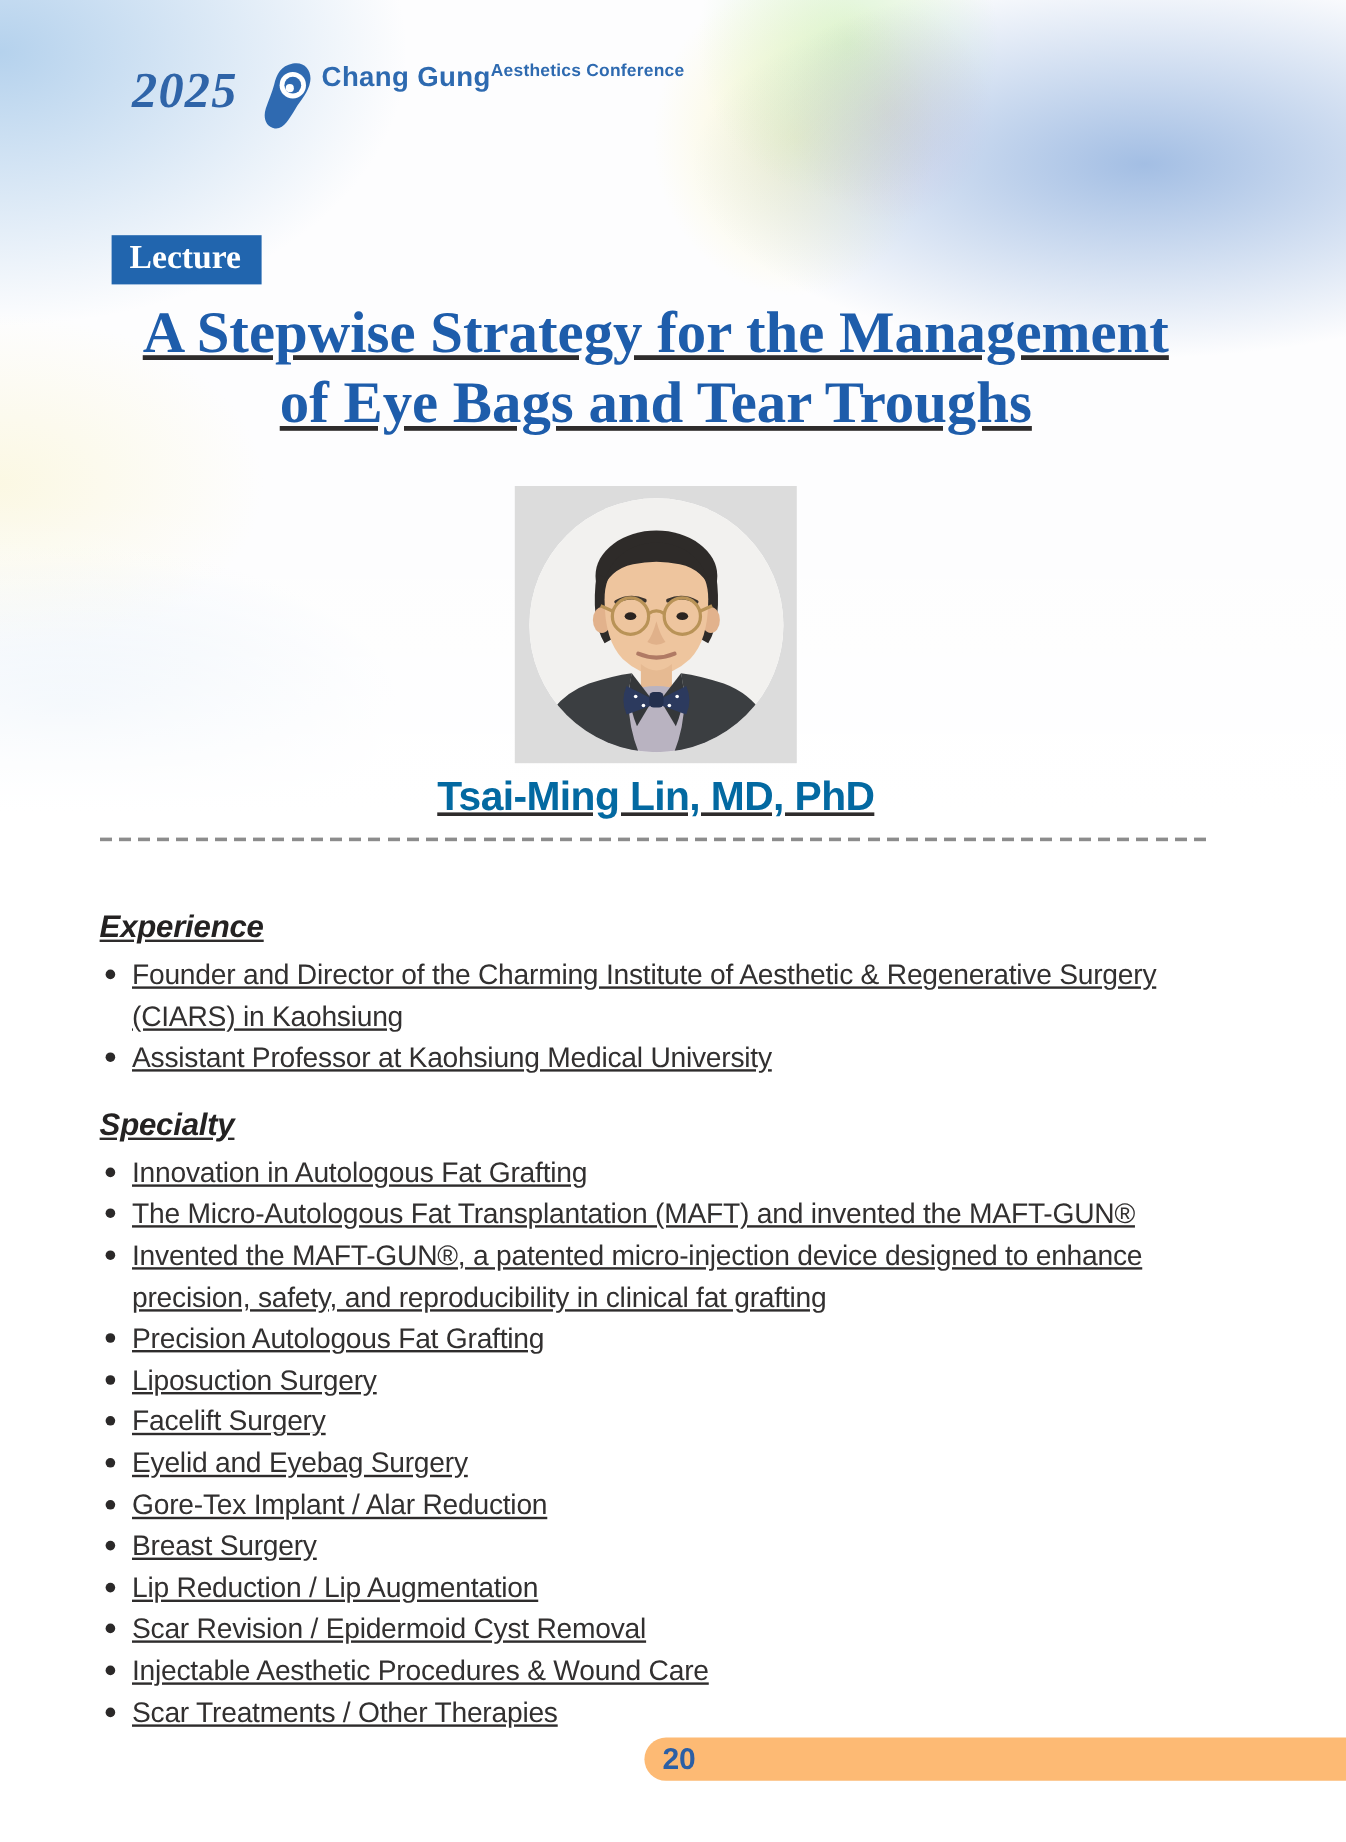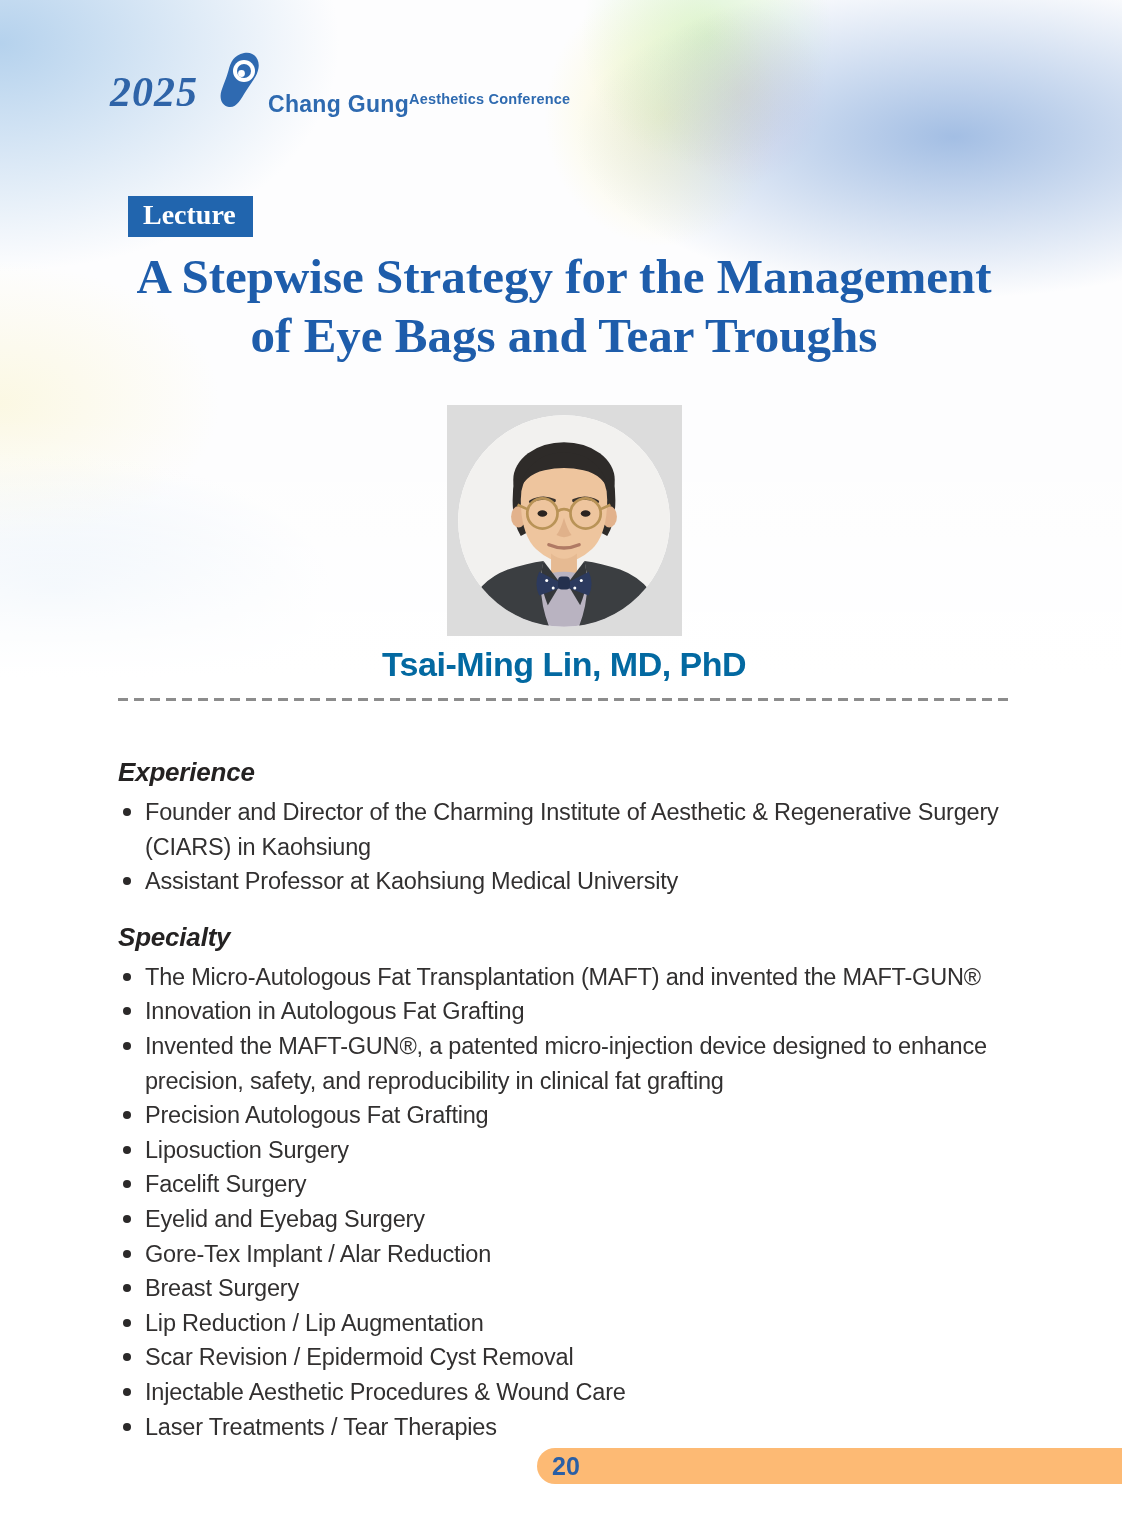--- a/index.html
+++ b/index.html
@@ -27,21 +27,21 @@
       radial-gradient(ellipse 28% 28% at 0% 56%,  rgba(250,244,205,0.55), rgba(250,244,205,0) 70%),
       radial-gradient(ellipse 34% 26% at 5% 82%,  rgba(204,224,243,0.55), rgba(204,224,243,0) 72%),
       #fdfdfe;
   }
 
   
   .logo {
     position: absolute;
     top: 52px; left: 110px;
     display: flex;
-    align-items: flex-end;
+    align-items: flex-start;
     gap: 6px;
   }
   .logo-year {
     font-family: "Liberation Serif", serif;
     font-style: italic;
     font-weight: 700;
     font-size: 42px;
     color: #2f64a8;
     letter-spacing: 1px;
   }
@@ -56,21 +56,22 @@
   .logo-sub {
     font-weight: 700;
     font-size: 14.5px;
     color: #2e6ab0;
     letter-spacing: 0.2px;
   }
 
   
   .content {
     position: relative;
-    padding: 0 112px 0 118px;
+    padding: 0 112px 0 83px;
+    text-decoration: underline;
   }
 
   .lecture-badge {
     display: inline-block;
     margin-top: 196px;
     margin-left: 10px;
     background: #2165ae;
     color: #ffffff;
     font-family: "Liberation Serif", serif;
     font-weight: 700;
@@ -267,43 +268,43 @@
 
       <li>Founder and Director of the Charming Institute of Aesthetic &amp; Regenerative Surgery (CIARS) in Kaohsiung</li>
 
       <li>Assistant Professor at Kaohsiung Medical University</li>
     </ul>
 
   
   <h2 class="section-heading heading-specialty">Specialty</h2>
   <ul class="bullet-list">
 
+      <li>Innovation in Autologous Fat Grafting</li>
+
       <li>The Micro-Autologous Fat Transplantation (MAFT) and invented the MAFT-GUN®</li>
 
-      <li>Innovation in Autologous Fat Grafting</li>
-
       <li>Invented the MAFT-GUN®, a patented micro-injection device designed to enhance precision, safety, and reproducibility in clinical fat grafting</li>
 
       <li>Precision Autologous Fat Grafting</li>
 
       <li>Liposuction Surgery</li>
 
       <li>Facelift Surgery</li>
 
       <li>Eyelid and Eyebag Surgery</li>
 
       <li>Gore-Tex Implant / Alar Reduction</li>
 
       <li>Breast Surgery</li>
 
       <li>Lip Reduction / Lip Augmentation</li>
 
       <li>Scar Revision / Epidermoid Cyst Removal</li>
 
       <li>Injectable Aesthetic Procedures &amp; Wound Care</li>
 
-      <li>Laser Treatments / Tear Therapies</li>
+      <li>Scar Treatments / Other Therapies</li>
     </ul>
 </div>
 
 <div class="page-pill">
   <span class="page-number">20</span>
 </div>
 
 </body></html>

